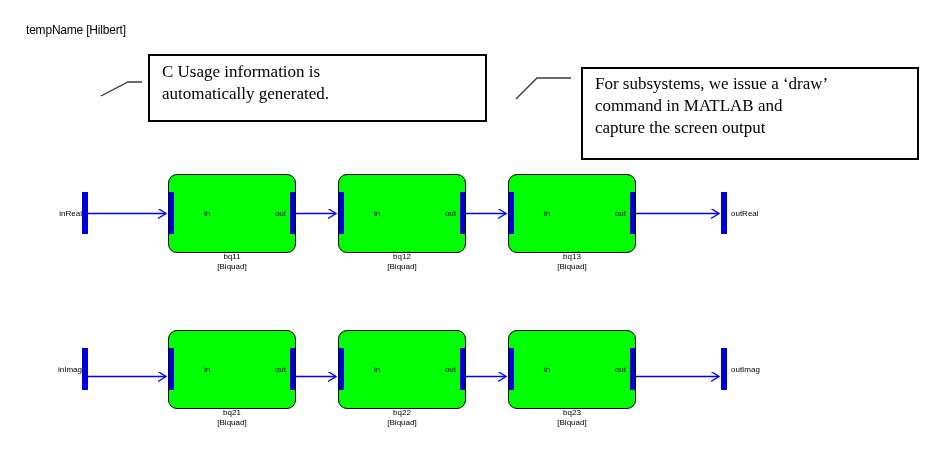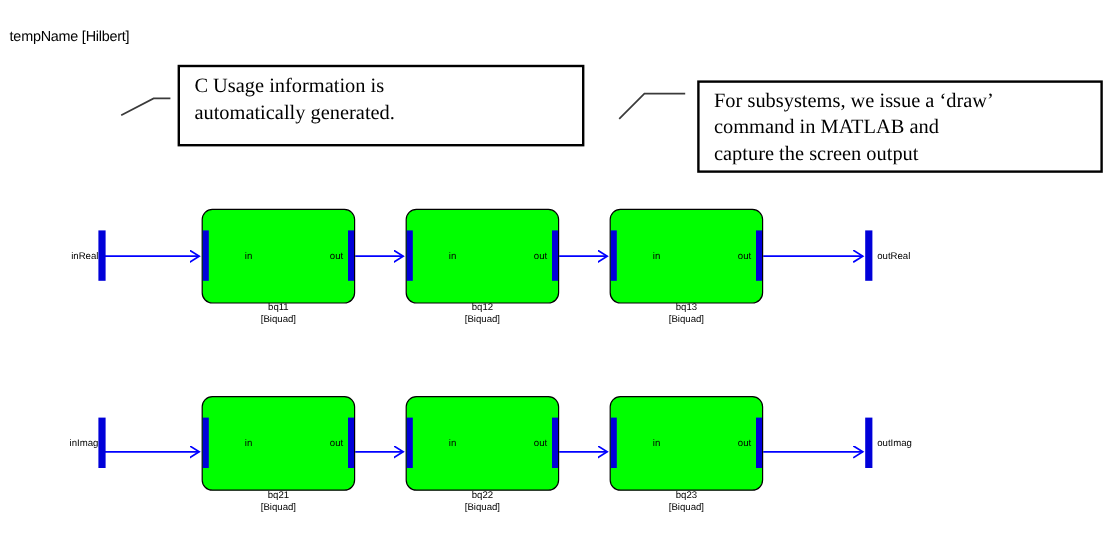--- a/index.html
+++ b/index.html
@@ -1,31 +1,31 @@
 <!DOCTYPE html>
 <html><head>
 <meta charset="utf-8">
 <style>
   html,body { margin:0; padding:0; background:#ffffff; }
   .canvas {
     position:relative; width:930px; height:455px; background:#ffffff;
     font-family:"Liberation Sans", sans-serif; color:#000; overflow:hidden;
   }
   .model-title {
-    position:absolute; left:8px; top:23px;
+    position:absolute; left:26px; top:23px;
     font-size:12px; letter-spacing:-0.2px;
   }
   
   .callout {
     position:absolute; background:#ffffff; border:2px solid #000;
     font-family:"Liberation Serif", serif; font-size:17px; line-height:22px;
     box-sizing:border-box;
   }
   .callout1 { left:148px; top:54px; width:339px; height:68px; padding:5px 8px 0 12px; }
-  .callout2 { left:581px; top:67px; width:338px; height:77px; padding:4px 6px 0 12px; }
+  .callout2 { left:581px; top:67px; width:338px; height:93px; padding:4px 6px 0 12px; }
   
   .overlay { position:absolute; left:0; top:0; width:930px; height:455px; }
   
   .row { position:absolute; left:0; width:930px; height:80px; }
   .row1 { top:174px; }
   .row2 { top:330px; }
   .block {
     position:absolute; top:0; width:128px; height:79px; box-sizing:border-box;
     background:#00ff00; border:1.5px solid #000; border-radius:9px;
   }

